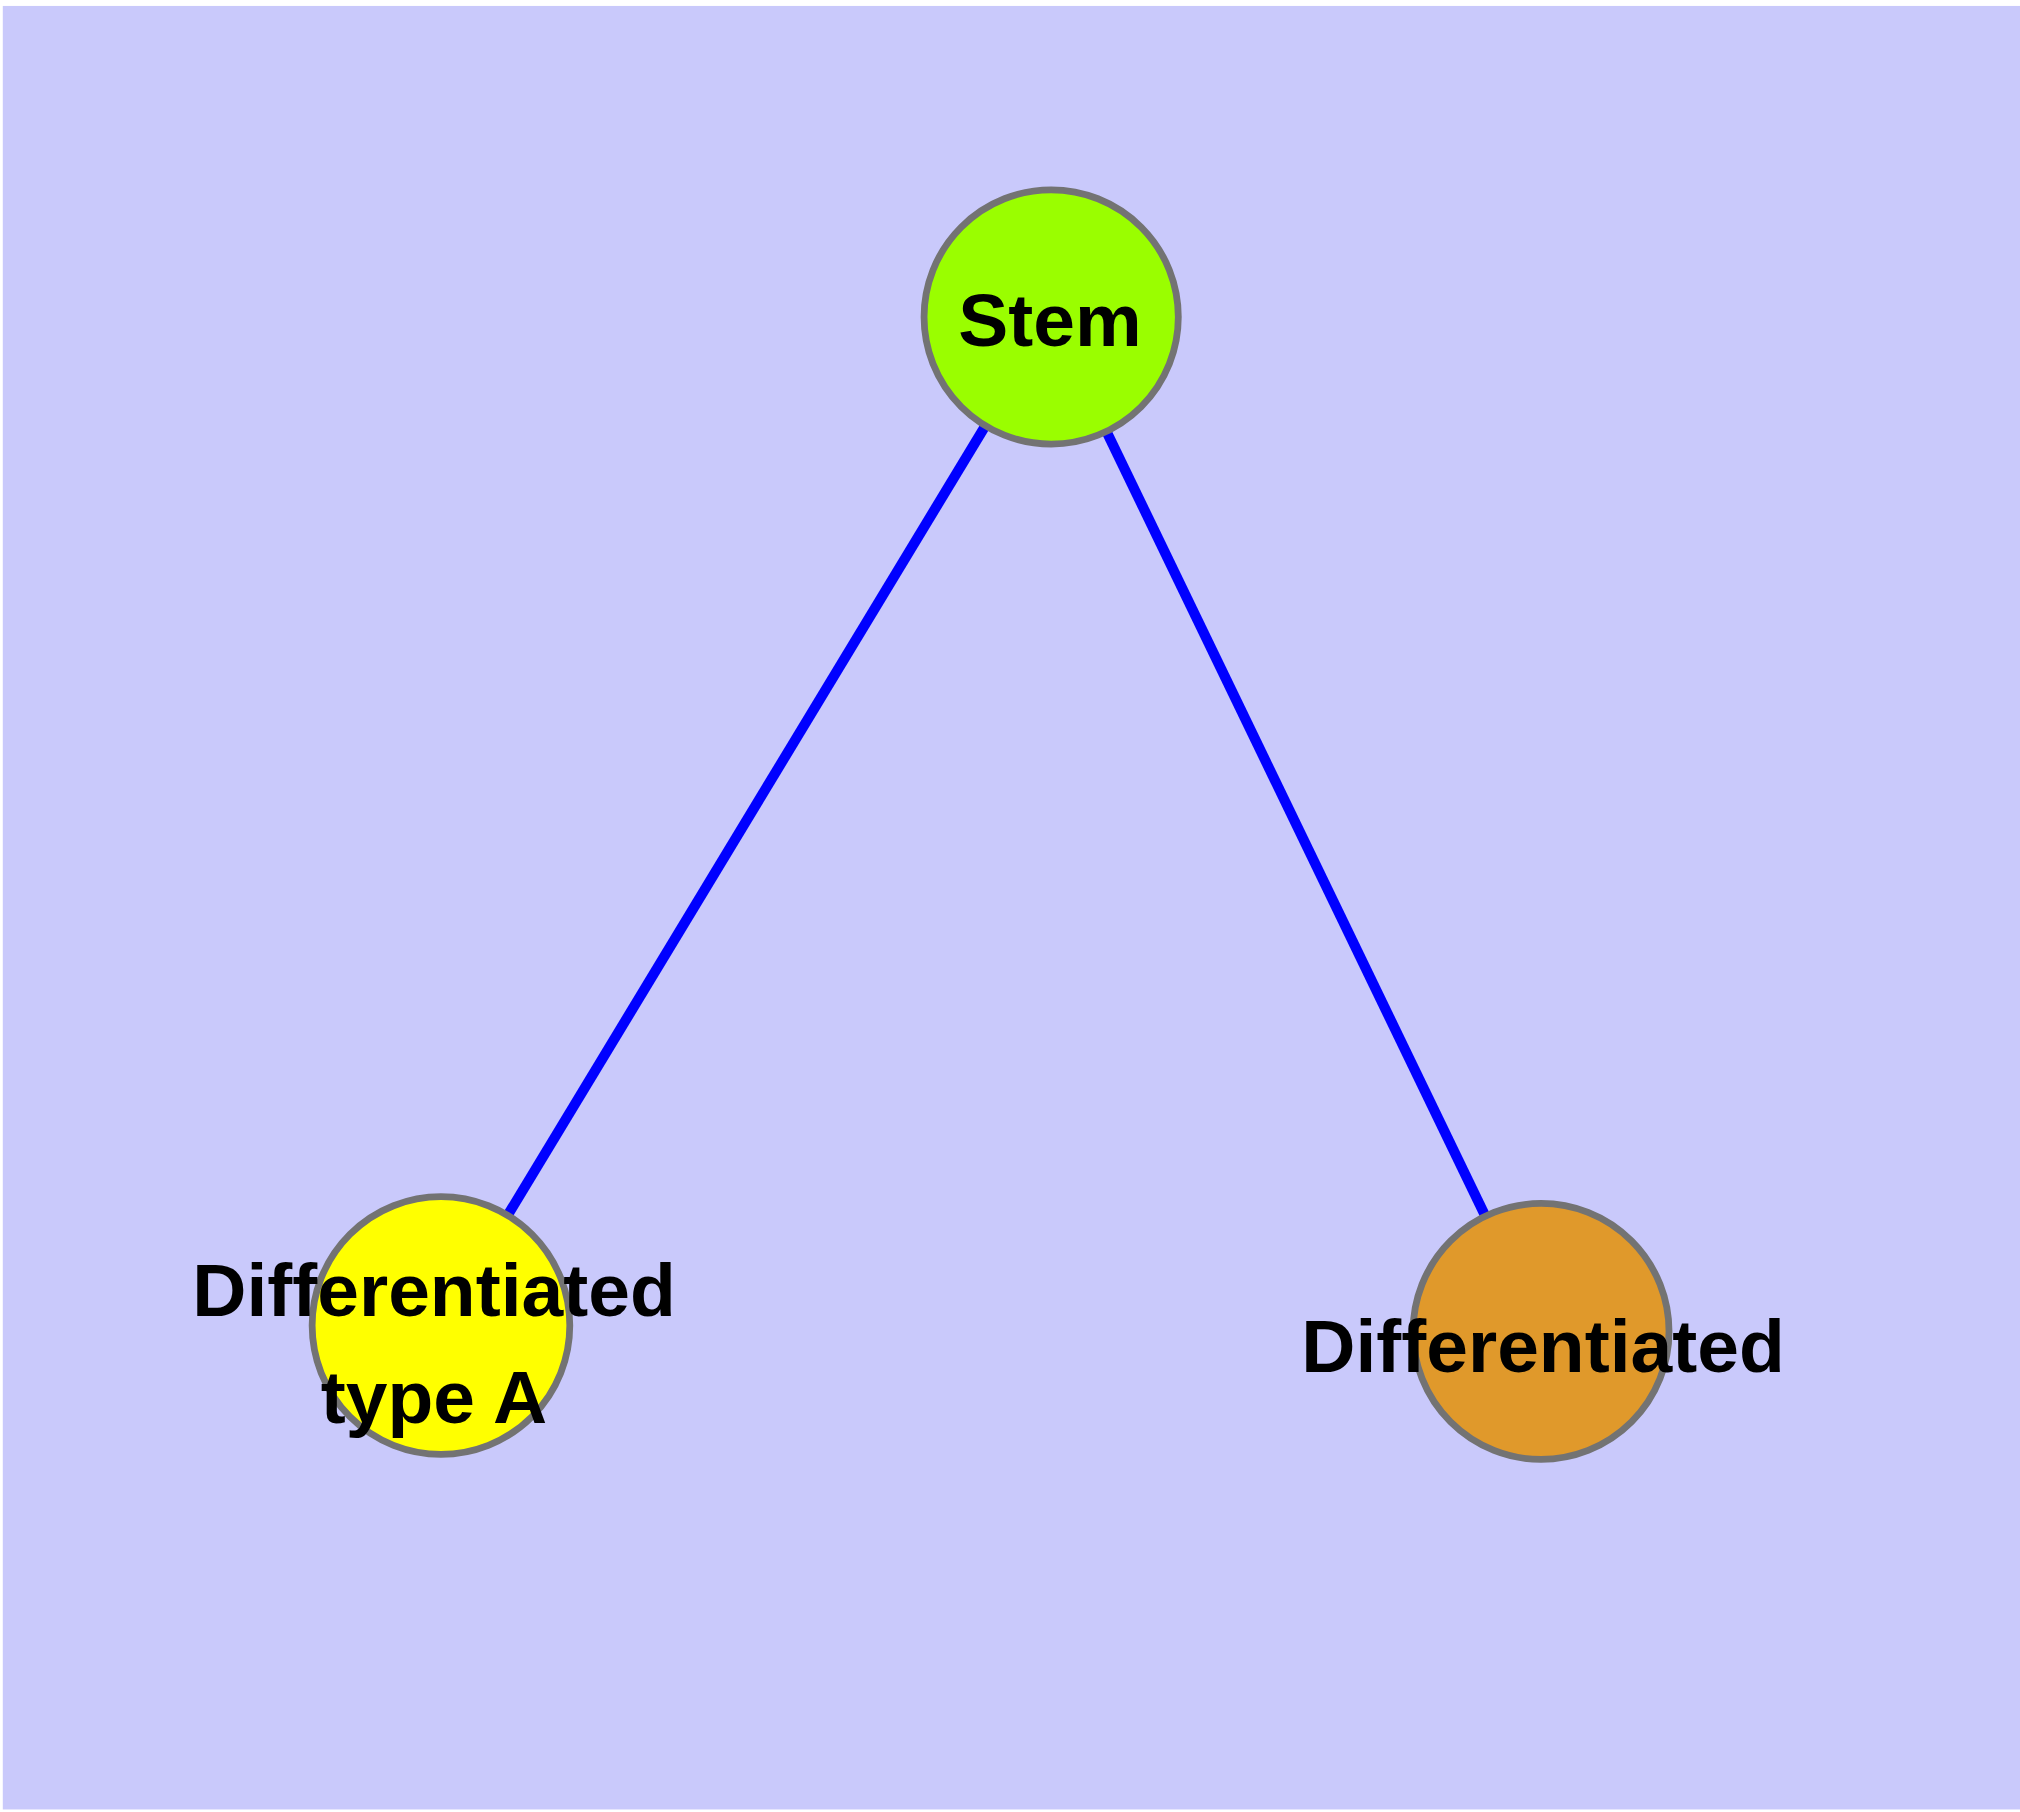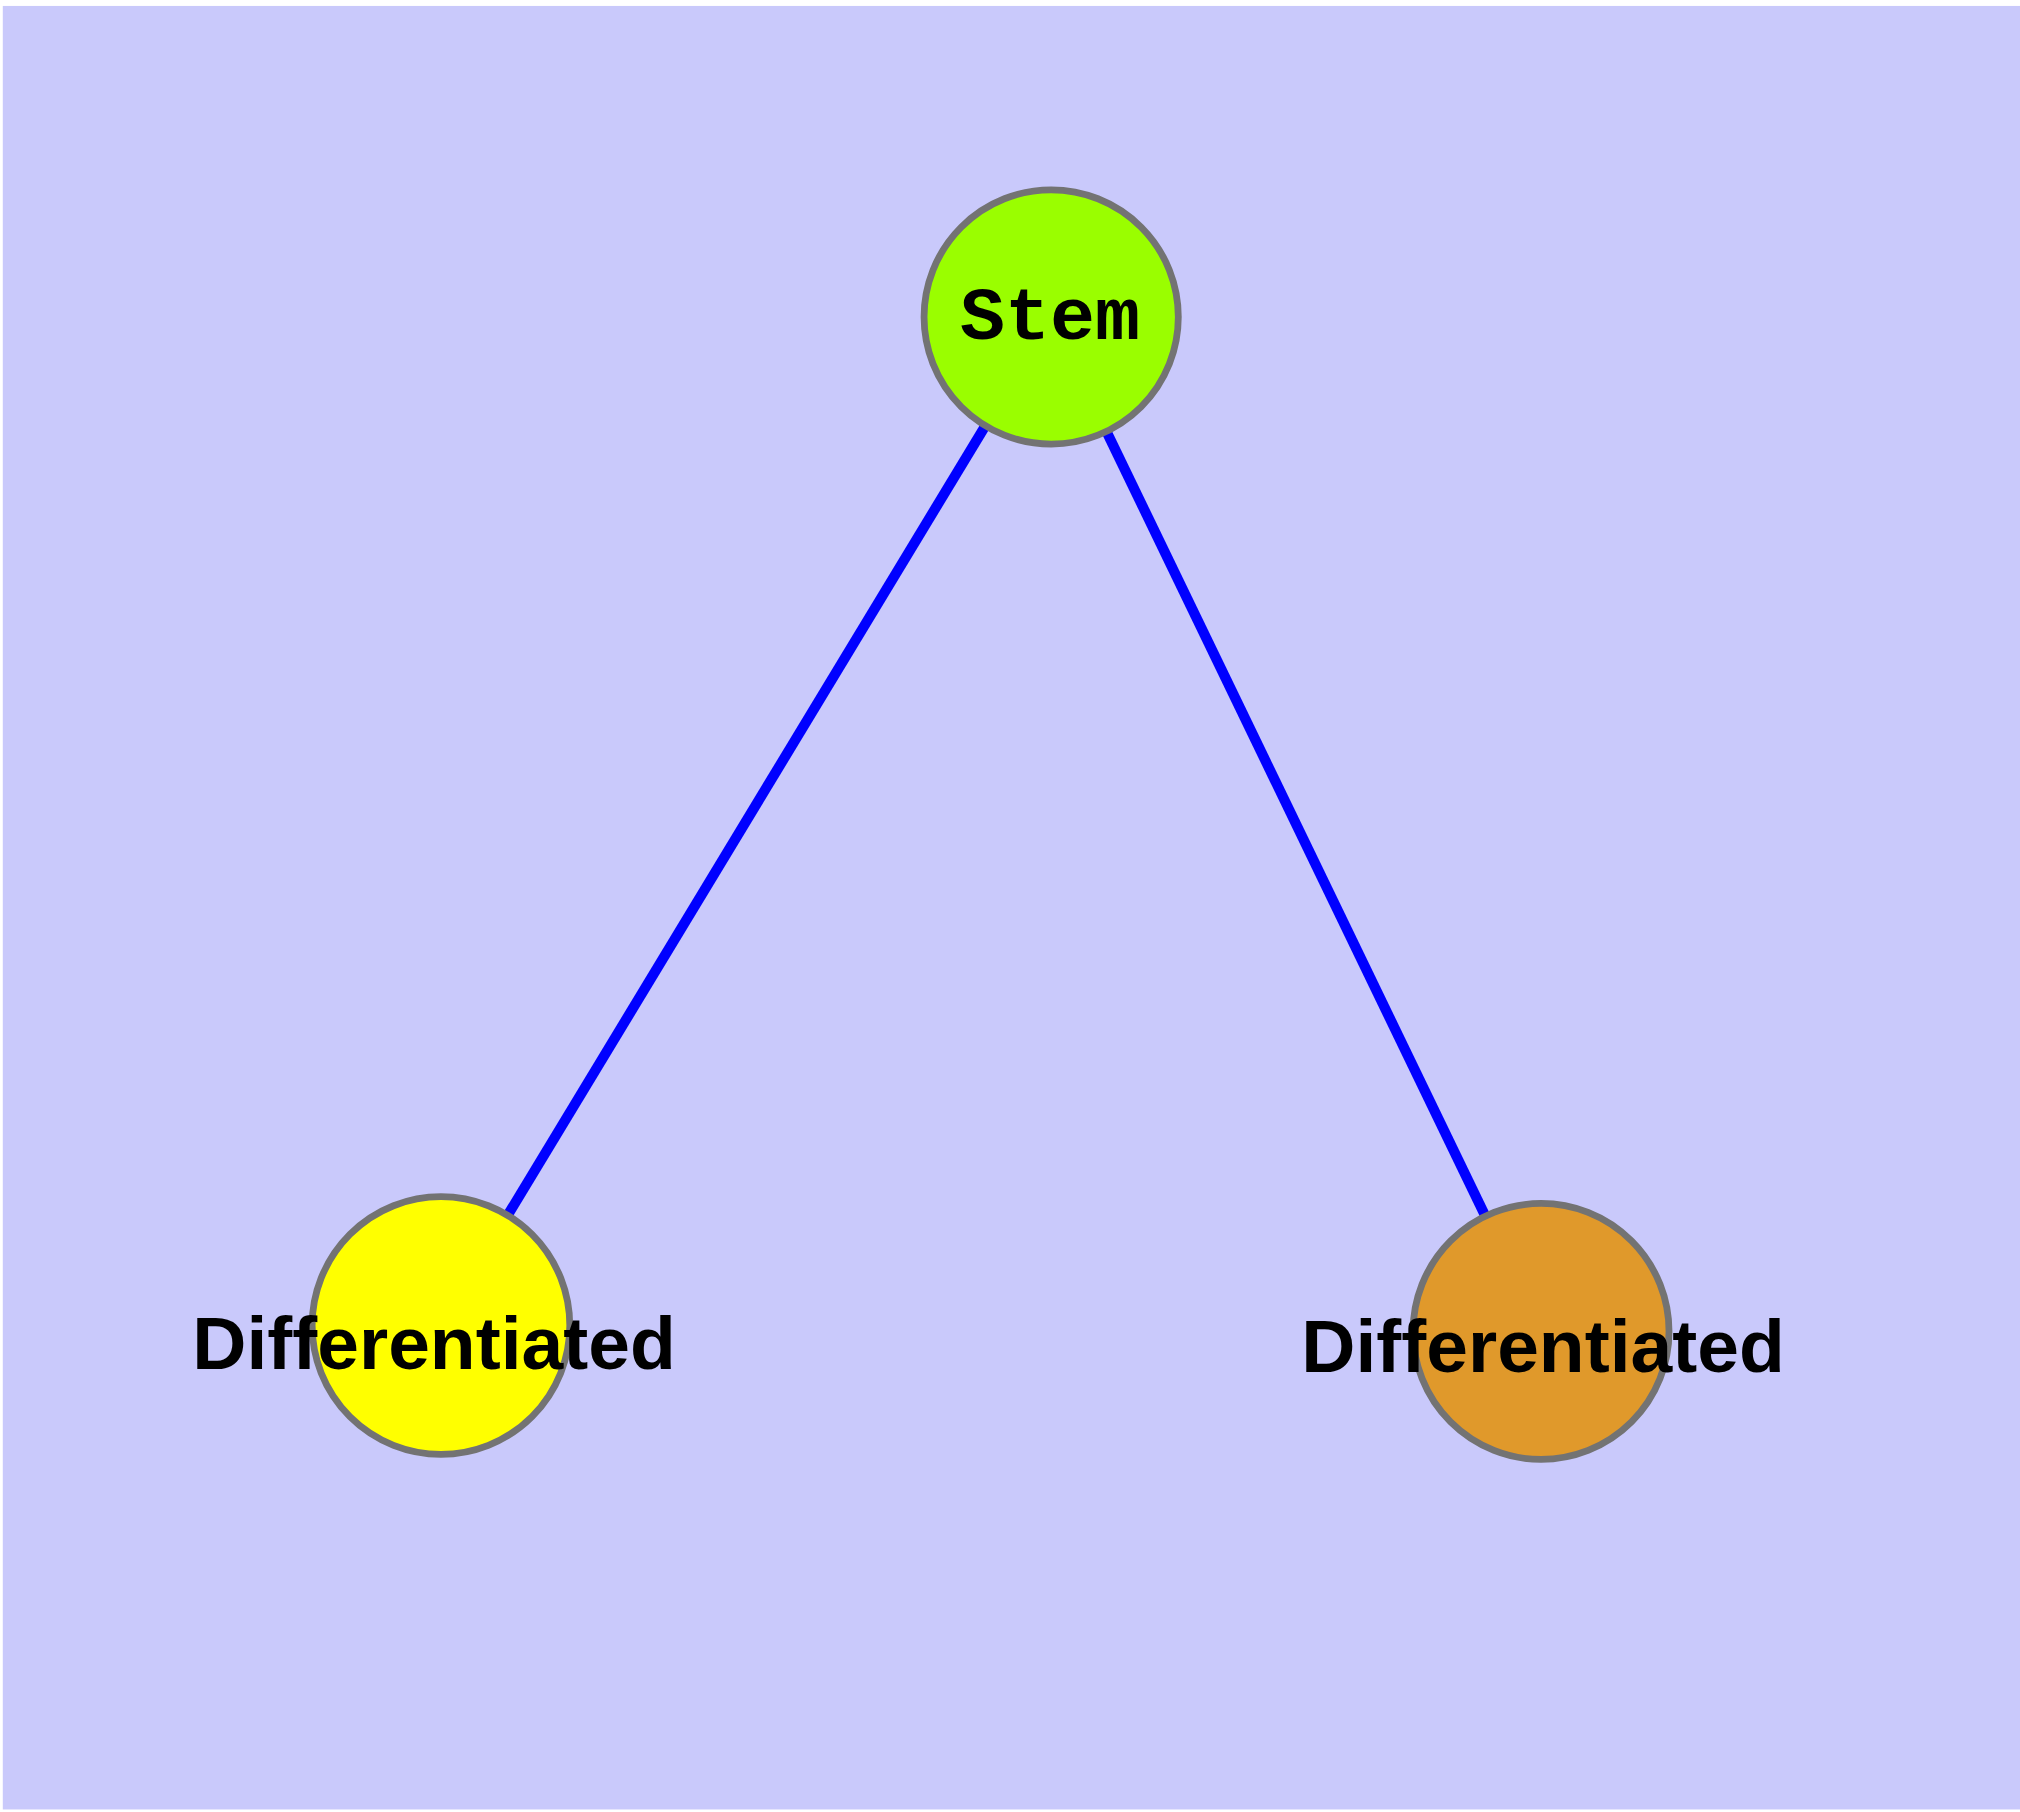--- a/index.html
+++ b/index.html
@@ -36,21 +36,21 @@
   .node-label {
     position: absolute;
     transform: translate(-50%, -50%);
     font-weight: bold;
     font-size: 75px;
     line-height: 1.42;
     text-align: center;
     white-space: nowrap;
     color: var(--label-color, #000000);
   }
-  .stem-label  { left: 1050px; top: 320px; font-family: Liberation Mono, monospace;  }
+  .stem-label  { left: 1050px; top: 320px;  }
   .a-label     { left: 434px;  top: 1343px; }
   .b-label     { left: 1543px; top: 1346px; }
 </style>
 </head>
 <body>
 
 <div class="graph-canvas">
 
   <svg class="graph-svg" width="2021" height="1812" viewBox="0 0 2384 2138">
 
@@ -64,20 +64,21 @@
 
     <circle class="node-circle" cx="520" cy="1564" r="152" fill="#FFFF00"></circle>
 
     <circle class="node-circle" cx="1818" cy="1571" r="151" fill="#E0992B"></circle>
   </svg>
 
   <div class="node-label stem-label">Stem</div>
 
   <div class="node-label a-label">
     <div>Differentiated</div>
+    <div>type A</div>
   </div>
 
   <div class="node-label b-label">
     <div>Differentiated</div>
   </div>
 
 </div>
 
 
 </body></html>

